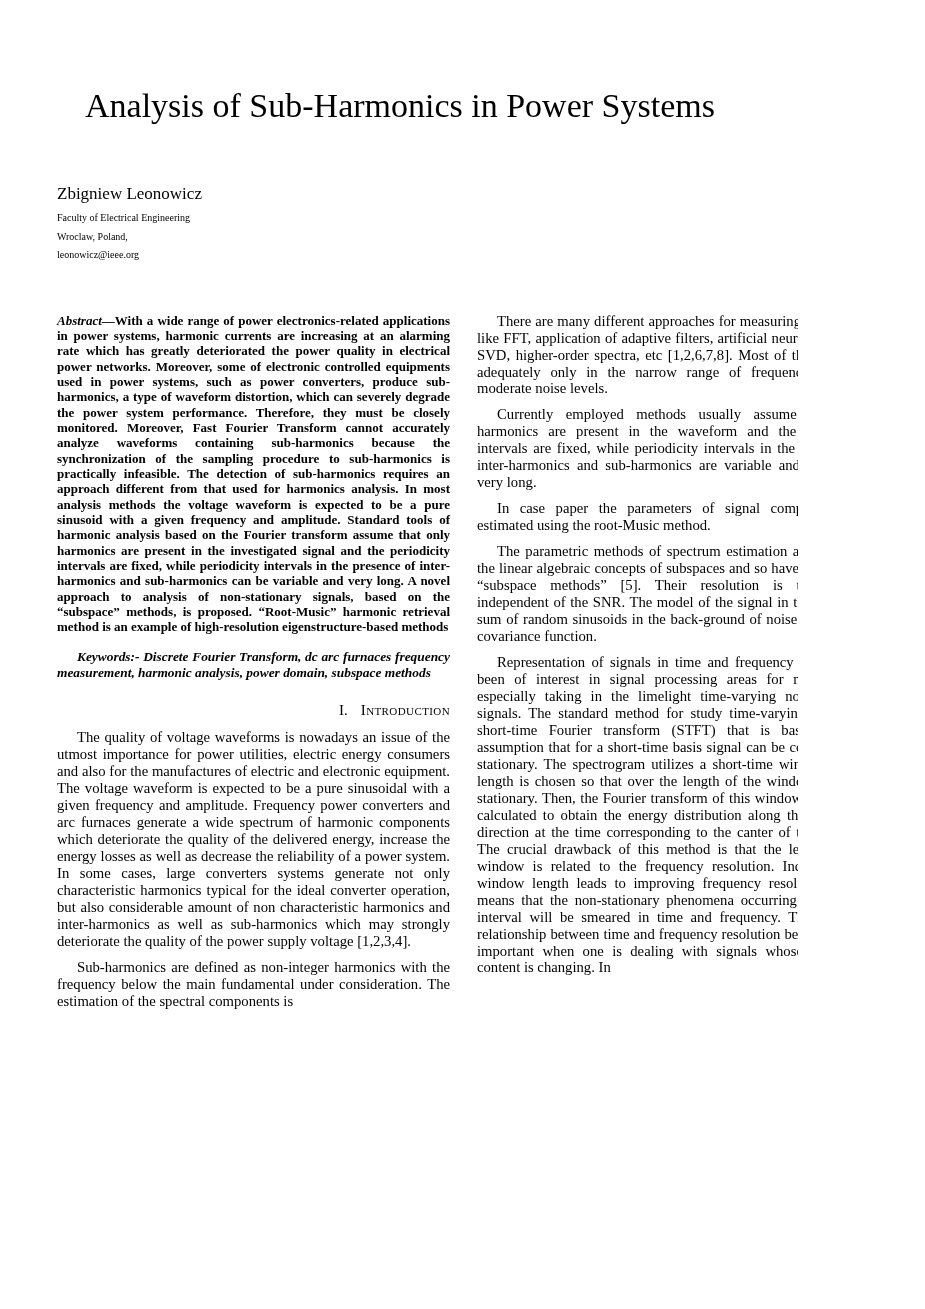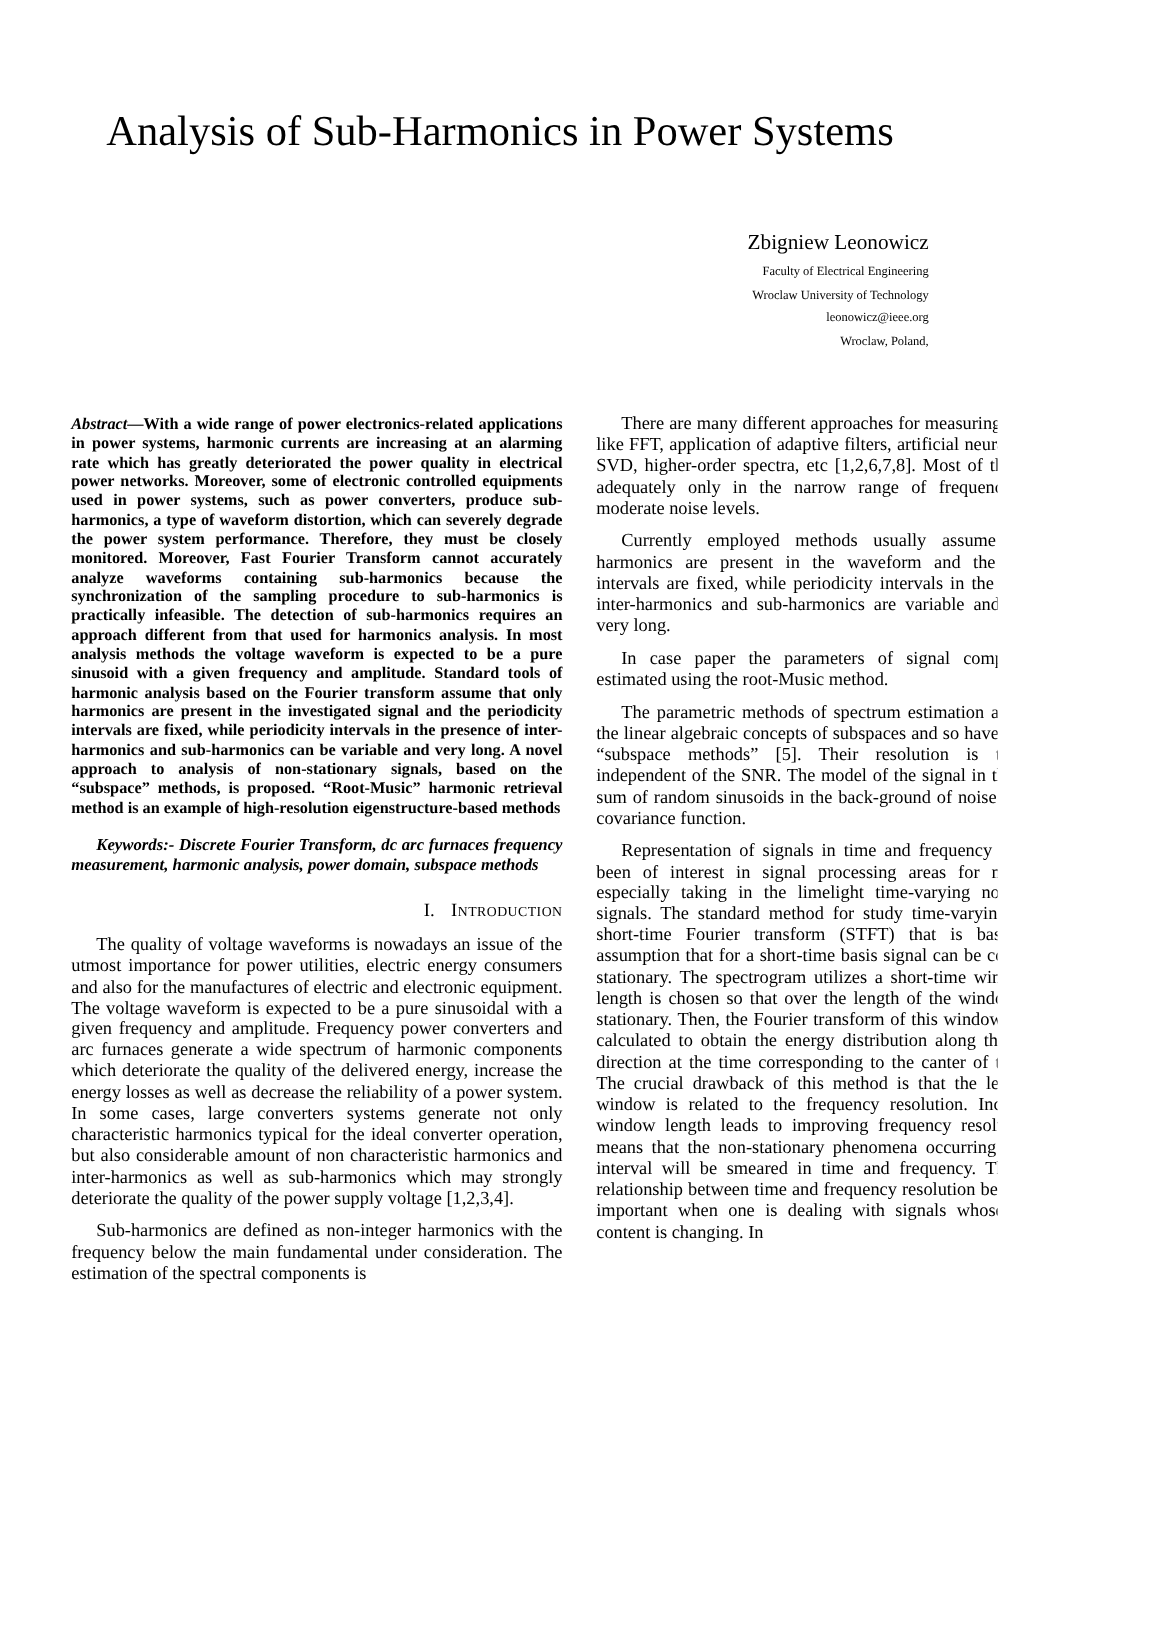--- a/index.html
+++ b/index.html
@@ -18,21 +18,21 @@
     overflow: hidden;
   }
   .title {
     font-size: 34px;
     font-weight: 400;
     text-align: center;
     line-height: 1.15;
     margin: 0 0 58px 0;
   }
   .author-block {
-    text-align: right;
+    text-align: left;
   }
   .author-name {
     font-size: 17px;
     line-height: 22px;
     margin-bottom: 4px;
   }
   .affiliation {
     font-size: 10px;
     line-height: 18.5px;
   }
@@ -87,23 +87,22 @@
 </head>
 <body>
 
 <div class="page">
 
   <h1 class="title">Analysis of Sub-Harmonics in Power Systems</h1>
 
   <div class="author-block">
     <div class="author-name">Zbigniew Leonowicz</div>
     <div class="affiliation">Faculty of Electrical Engineering</div>
-    <div class="affiliation">Wroclaw University of Technology</div>
+    <div class="affiliation">Wroclaw, Poland,</div>
     <div class="affiliation">leonowicz@ieee.org</div>
-    <div class="affiliation">Wroclaw, Poland,</div>
   </div>
 
   <div class="columns">
 
     <div class="col">
       <p class="abstract"><span class="abstract-label">Abstract</span><span>—With a wide range of power electronics-related applications in power systems, harmonic currents are increasing at an alarming rate which has greatly deteriorated the power quality in electrical power networks. Moreover, some of electronic controlled equipments used in power systems, such as power converters, produce sub-harmonics, a type of waveform distortion, which can severely degrade the power system performance. Therefore, they must be closely monitored. Moreover, Fast Fourier Transform cannot accurately analyze waveforms containing sub-harmonics because the synchronization of the sampling procedure to sub-harmonics is practically infeasible. The detection of sub-harmonics requires an approach different from that used for harmonics analysis. In most analysis methods the voltage waveform is expected to be a pure sinusoid with a given frequency and amplitude. Standard tools of harmonic analysis based on the Fourier transform assume that only harmonics are present in the investigated signal and the periodicity intervals are fixed, while periodicity intervals in the presence of inter-harmonics and sub-harmonics can be variable and very long. A novel approach to analysis of non-stationary signals, based on the “subspace” methods, is proposed. “Root-Music” harmonic retrieval method is an example of high-resolution eigenstructure-based methods</span></p>
 
       <p class="keywords"><span>Keywords:-</span><span> Discrete Fourier Transform, dc arc furnaces frequency measurement, harmonic analysis, power domain, subspace methods</span></p>
 
       <h2 class="section-heading"><span>I.</span><span class="sc">Introduction</span></h2>

